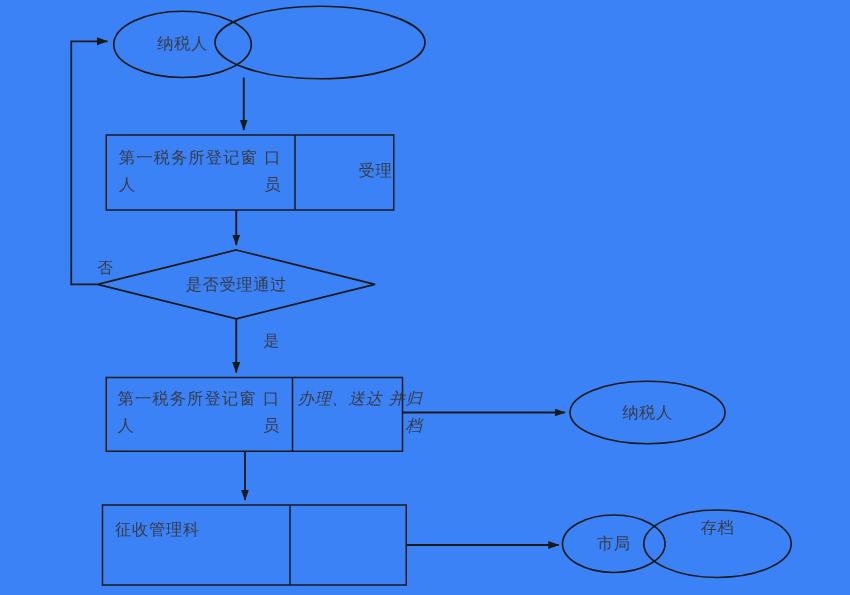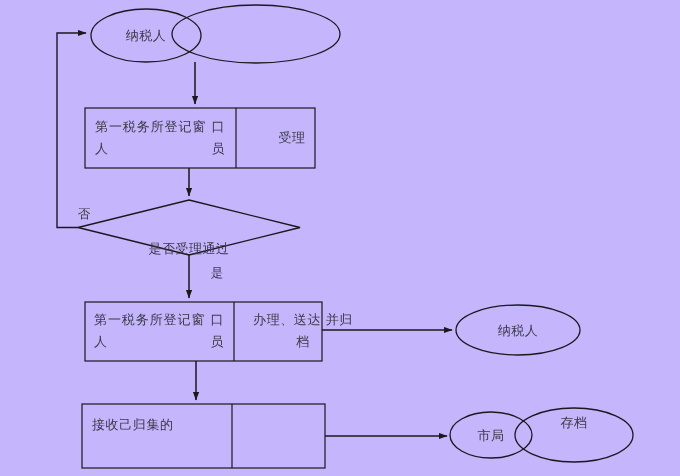--- a/index.html
+++ b/index.html
@@ -4,21 +4,21 @@
 <style>
   html, body {
     margin: 0;
     padding: 0;
     background: #ffffff;
   }
   #canvas {
     position: relative;
     width: 680px;
     height: 476px;
-    background: #c4b5fd;
+    background: #3b82f6;
     overflow: hidden;
     font-family: "DejaVu Sans", "Liberation Sans", sans-serif;
   }
   #flow-svg {
     position: absolute;
     left: 0;
     top: 0;
     width: 680px;
     height: 476px;
   }
@@ -41,21 +41,21 @@
     font-family: "DejaVu Sans", "Liberation Sans", sans-serif;
   }
   .cell-text {
     position: absolute;
     color: #3a3a44;
     font-size: 13px;
     line-height: 22px;
     letter-spacing: 0.6px;
     font-family: "DejaVu Sans", "Liberation Sans", sans-serif;
   }
-  .cell-text.center { text-align: center; padding-left: 16px; }
+  .cell-text.center { text-align: right; }
   .cell-text.left { text-align: left; }
   .cell-text.justify {
     text-align: justify;
     text-align-last: justify;
   }
 </style>
 </head>
 <body>
 
 <div id="canvas">
@@ -104,34 +104,34 @@
   </svg>
 
   <div class="node-text" style="left:106px; top:25px; width:80px;">纳税人</div>
 
 
   <div class="cell-text justify" style="left:95px; top:116px; width:130px;">第一税务所登记窗
 口人员</div>
 
   <div class="cell-text center" style="left:238px; top:127px; width:76px;">受理</div>
 
-  <div class="node-text" style="left:124px; top:218px; width:130px;margin-top:20px;">是否受理通过</div>
+  <div class="node-text" style="left:124px; top:218px; width:130px;">是否受理通过</div>
 
   <div class="edge-label" style="left:72px; top:206px; width:24px;">否</div>
 
   <div class="edge-label" style="left:205px; top:265px; width:24px;">是</div>
 
   <div class="cell-text justify" style="left:94px; top:309px; width:130px;">第一税务所登记窗
 口人员</div>
 
-  <div class="cell-text center" style="left:236px; top:309px; width:102px;">办理、送达
+  <div class="cell-text center" style="left:236px; top:309px; width:102px;font-style:italic;">办理、送达
 并归档</div>
 
   <div class="node-text" style="left:478px; top:320px; width:80px;">纳税人</div>
 
-  <div class="cell-text left" style="left:92px; top:414px; width:135px;">接收己归集的</div>
+  <div class="cell-text left" style="left:92px; top:414px; width:135px;">征收管理科</div>
 
 
   <div class="node-text" style="left:461px; top:425px; width:60px;">市局</div>
 
   <div class="node-text" style="left:544px; top:412px; width:60px;">存档</div>
 
 </div>
 
 </body></html>

